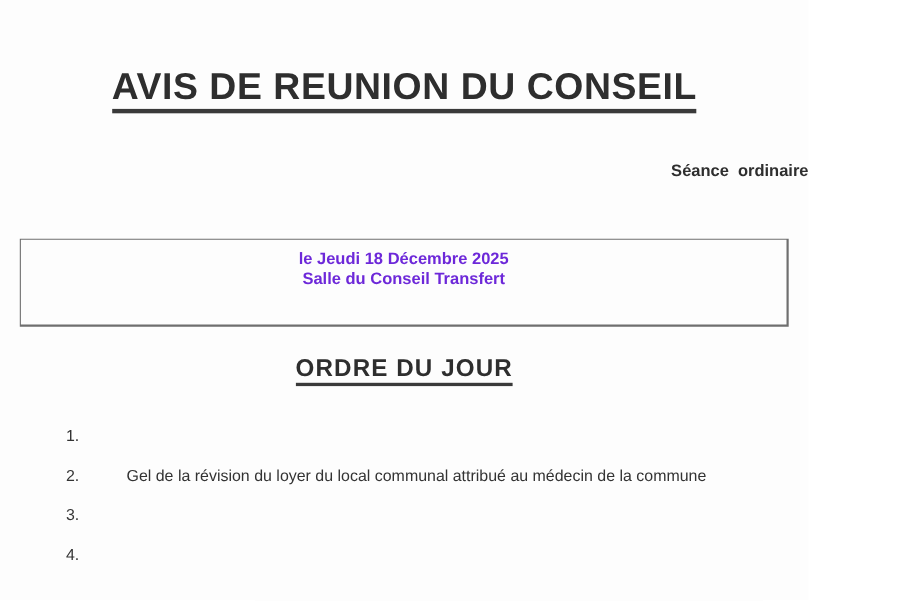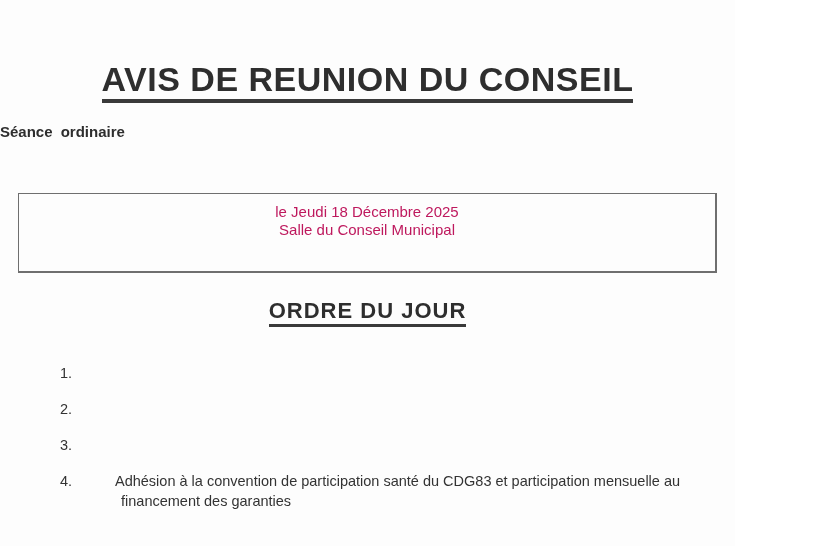--- a/index.html
+++ b/index.html
@@ -28,22 +28,22 @@
     display: inline-block;
     font-size: 34px;
     font-weight: bold;
     letter-spacing: 0.5px;
     color: #2e2e2e;
     border-bottom: 4px solid #3a3a3a;
     padding-bottom: 3px;
     line-height: 1.0;
   }
   .subtitle-row {
-    text-align: left;
-    margin-top: 20px;
+    text-align: right;
+    margin-top: 44px;
   }
   .doc-subtitle {
     font-size: 15px;
     font-weight: bold;
     word-spacing: 4px;
     color: #2e2e2e;
   }
   .meeting-box {
     box-sizing: border-box;
     width: 699px;
@@ -51,23 +51,23 @@
     margin: 52px auto 0 auto;
     border: 2px solid #6f6f6f;
     border-top-width: 1px;
     border-left-width: 1px;
     padding-top: 9px;
     text-align: center;
   }
   .meeting-box .box-line {
     display: block;
     font-size: 15px;
-    font-weight: normal;
+    font-weight: bold;
     line-height: 18px;
-    color: #be185d;
+    color: #6d28d9;
   }
   .agenda-heading-row {
     text-align: center;
     margin-top: 26px;
   }
   .agenda-heading {
     display: inline-block;
     font-size: 22px;
     font-weight: bold;
     letter-spacing: 1px;
@@ -108,44 +108,41 @@
   <div class="title-row">
     <span class="doc-title">AVIS DE REUNION DU CONSEIL</span>
   </div>
 
   <div class="subtitle-row">
     <span class="doc-subtitle">Séance ordinaire</span>
   </div>
 
   <div class="meeting-box">
     <span class="box-line">le Jeudi 18 Décembre 2025</span>
-    <span class="box-line">Salle du Conseil Municipal</span>
+    <span class="box-line">Salle du Conseil Transfert</span>
   </div>
 
   <div class="agenda-heading-row">
     <span class="agenda-heading">ORDRE DU JOUR</span>
   </div>
 
   <div class="agenda-list">
 
     <div class="agenda-item">
       <span class="agenda-item-number">1.</span>
     </div>
 
     <div class="agenda-item">
       <span class="agenda-item-number">2.</span>
+      <span class="agenda-item-text">Gel de la révision du loyer du local communal attribué au médecin de la commune</span>
     </div>
 
     <div class="agenda-item">
       <span class="agenda-item-number">3.</span>
     </div>
 
     <div class="agenda-item">
       <span class="agenda-item-number">4.</span>
-      <span class="agenda-item-text">
-        <span>Adhésion à la convention de participation santé du CDG83 et participation mensuelle au</span>
-        <span class="cont-line">financement des garanties</span>
-      </span>
     </div>
 
   </div>
 
 </div>
 
 </body></html>

